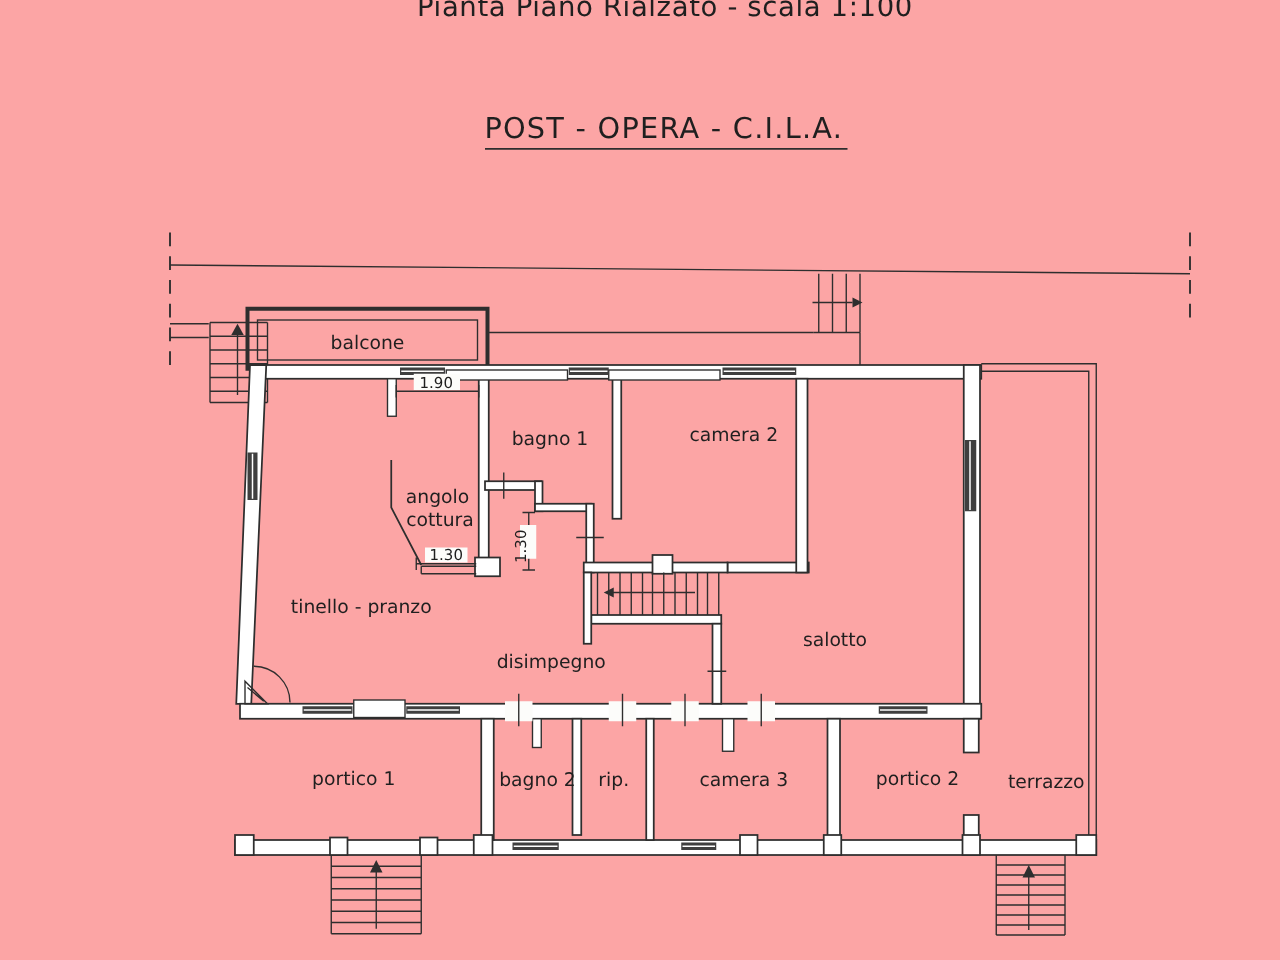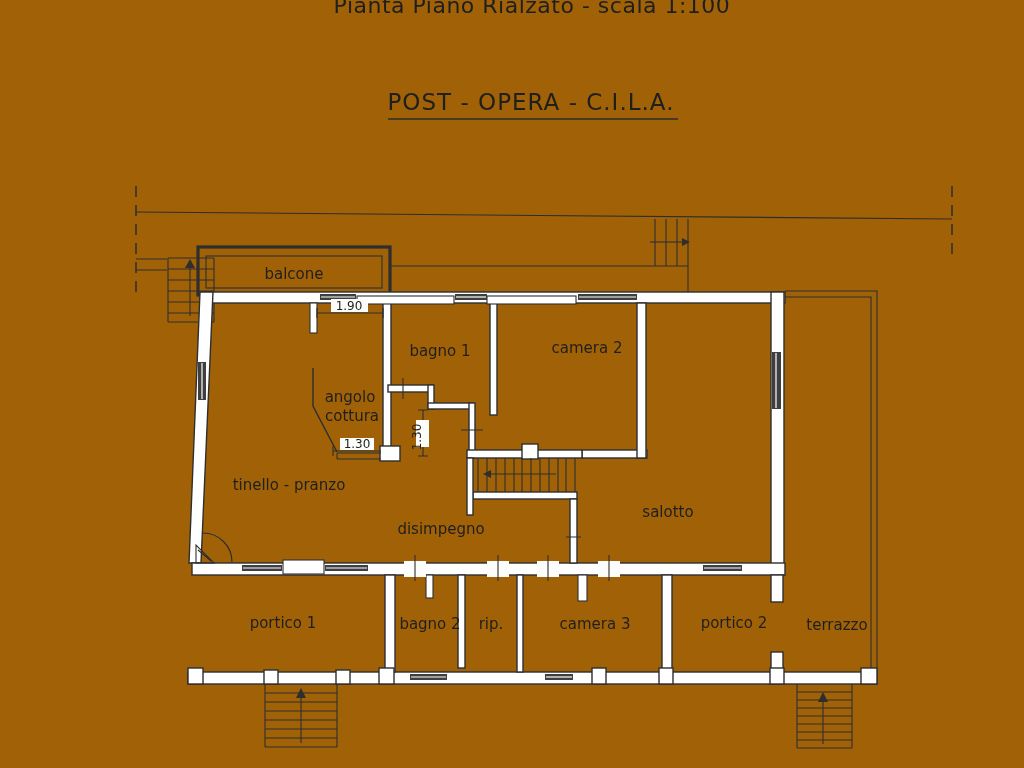--- a/index.html
+++ b/index.html
@@ -1,16 +1,16 @@
 <!DOCTYPE html>
 <html><head>
 <meta charset="utf-8">
 <style>
   html,body{margin:0;padding:0;background:#ffffff;}
-  #stage{position:relative;width:1024px;height:768px;background:#a16207;overflow:hidden;
+  #stage{position:relative;width:1024px;height:768px;background:#fca5a5;overflow:hidden;
          font-family:"DejaVu Sans",sans-serif;}
   svg{position:absolute;left:0;top:0;}
   
   .w{fill:#ffffff;stroke:#2e2e2e;stroke-width:1.4;}
   .ln{fill:none;stroke:#2e2e2e;stroke-width:1.4;}
   .thin{stroke-width:1.1;}
   .bold{stroke-width:3.2;}
   .dash{stroke-dasharray:11 8;stroke-width:1.5;}
   .win{fill:#3f3f3f;stroke:none;}
   .winline{stroke:#ffffff;stroke-width:1.2;}

